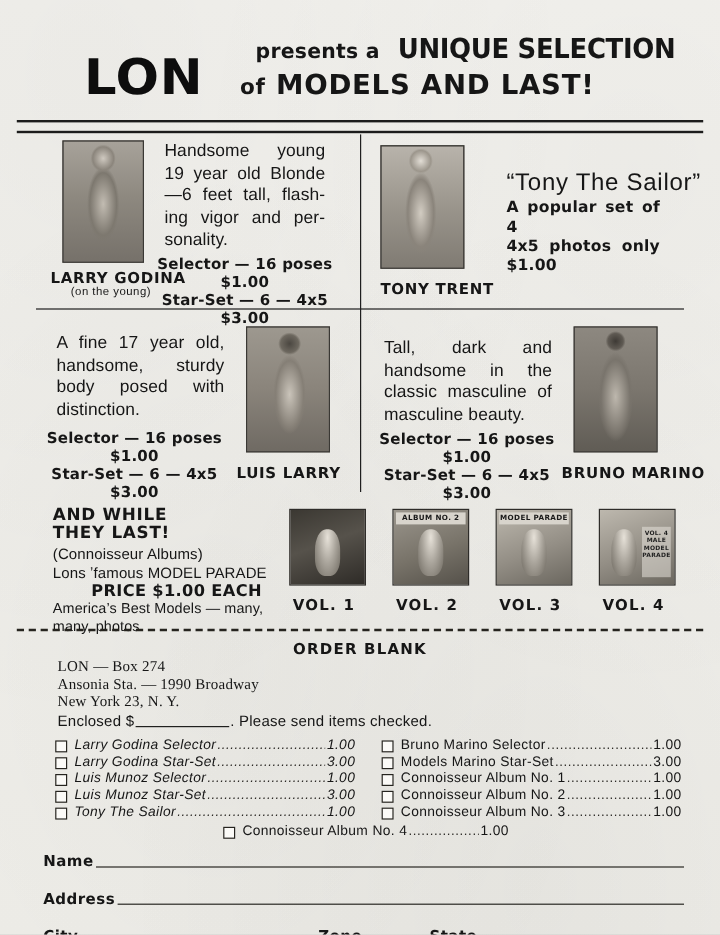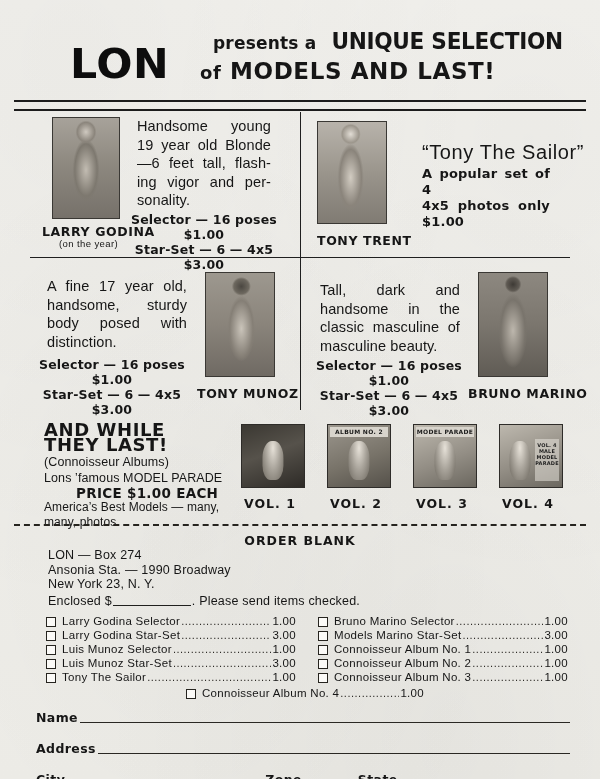--- a/index.html
+++ b/index.html
@@ -188,21 +188,21 @@
   .bold-copy .just {
     display: block;
     text-align: justify;
     text-align-last: justify;
   }
   .bold-copy .lastline { display:block; text-align:left; }
   .awt-head {
     position: absolute;
     left: 44px; top: 422px;
     font-family: "DejaVu Sans", sans-serif;
-    font-size: 18px;
+    font-size: 14px;
     font-weight: 800;
     line-height: 15px;
     letter-spacing: 0.6px;
   }
   .awt-sub {
     position: absolute;
     left: 44px; top: 455px;
     font-size: 12.5px;
     line-height: 15.5px;
     letter-spacing: 0.1px;
@@ -293,38 +293,39 @@
     font-weight: 800;
     letter-spacing: 1px;
   }
   .addr {
     position: absolute;
     left: 48px; top: 548px;
     font-size: 12.5px;
     line-height: 14.5px;
     letter-spacing: 0.2px;
     white-space: nowrap;
+    font-family: Liberation Serif, serif;
   }
   .enclosed {
     position: absolute;
     left: 48px; top: 594px;
     font-size: 12.5px;
     letter-spacing: 0.2px;
     white-space: nowrap;
   }
   .enclosed .blank {
     display: inline-block;
     width: 78px;
     border-bottom: 1px solid #20201e;
     height: 11px;
     margin: 0 1px -1px 1px;
   }
 
   .ord-col { position: absolute; top: 615px; }
-  .ord-col.left  { left: 46px;  width: 250px; }
+  .ord-col.left  { left: 46px;  width: 250px; font-style: italic; }
   .ord-col.right { left: 318px; width: 250px; }
   .ord-row {
     display: flex;
     align-items: baseline;
     font-size: 11.5px;
     letter-spacing: 0.3px;
     height: 14px;
     white-space: nowrap;
   }
   .cbx {
@@ -397,21 +398,21 @@
 
   <div class="vdiv"></div>
   <div class="hdiv"></div>
 
   <div class="cell" style="left:52px; top:117px; width:68px; height:102px;">
     <div class="photo" style="width:66px;height:100px;">
       <div class="ph-grad-a"></div>
     </div>
   </div>
   <div class="name-cap" style="position:absolute; left:42px; top:224px;">LARRY GODINA</div>
-  <div class="subcap" style="position:absolute; left:59px; top:238px;">(on the year)</div>
+  <div class="subcap" style="position:absolute; left:59px; top:238px;">(on the young)</div>
 
   <div class="body-copy" style="position:absolute; left:137px; top:117px; width:134px;">
     <span class="just">Handsome young</span>
     <span class="just">19 year old Blonde</span>
     <span class="just">—6 feet tall, flash-</span>
     <span class="just">ing vigor and per-</span>
     <span class="lastline">sonality.</span>
   </div>
   <div class="price-block" style="position:absolute; left:128px; top:212px; width:152px;">
     <div>Selector — 16 poses</div>
@@ -444,21 +445,21 @@
     <div>Selector — 16 poses</div>
     <div>$1.00</div>
     <div>Star-Set — 6 — 4x5</div>
     <div>$3.00</div>
   </div>
   <div class="cell" style="left:205px; top:272px;">
     <div class="photo" style="width:68px;height:103px;">
       <div class="ph-grad-c"></div>
     </div>
   </div>
-  <div class="name-cap" style="position:absolute; left:197px; top:386px;">TONY MUNOZ</div>
+  <div class="name-cap" style="position:absolute; left:197px; top:386px;">LUIS LARRY</div>
 
   <div class="body-copy" style="position:absolute; left:320px; top:281px; width:140px;">
     <span class="just">Tall, dark and</span>
     <span class="just">handsome in the</span>
     <span class="just">classic masculine of</span>
     <span class="lastline">masculine beauty.</span>
   </div>
   <div class="price-block" style="position:absolute; left:313px; top:358px; width:152px;">
     <div>Selector — 16 poses</div>
     <div>$1.00</div>

